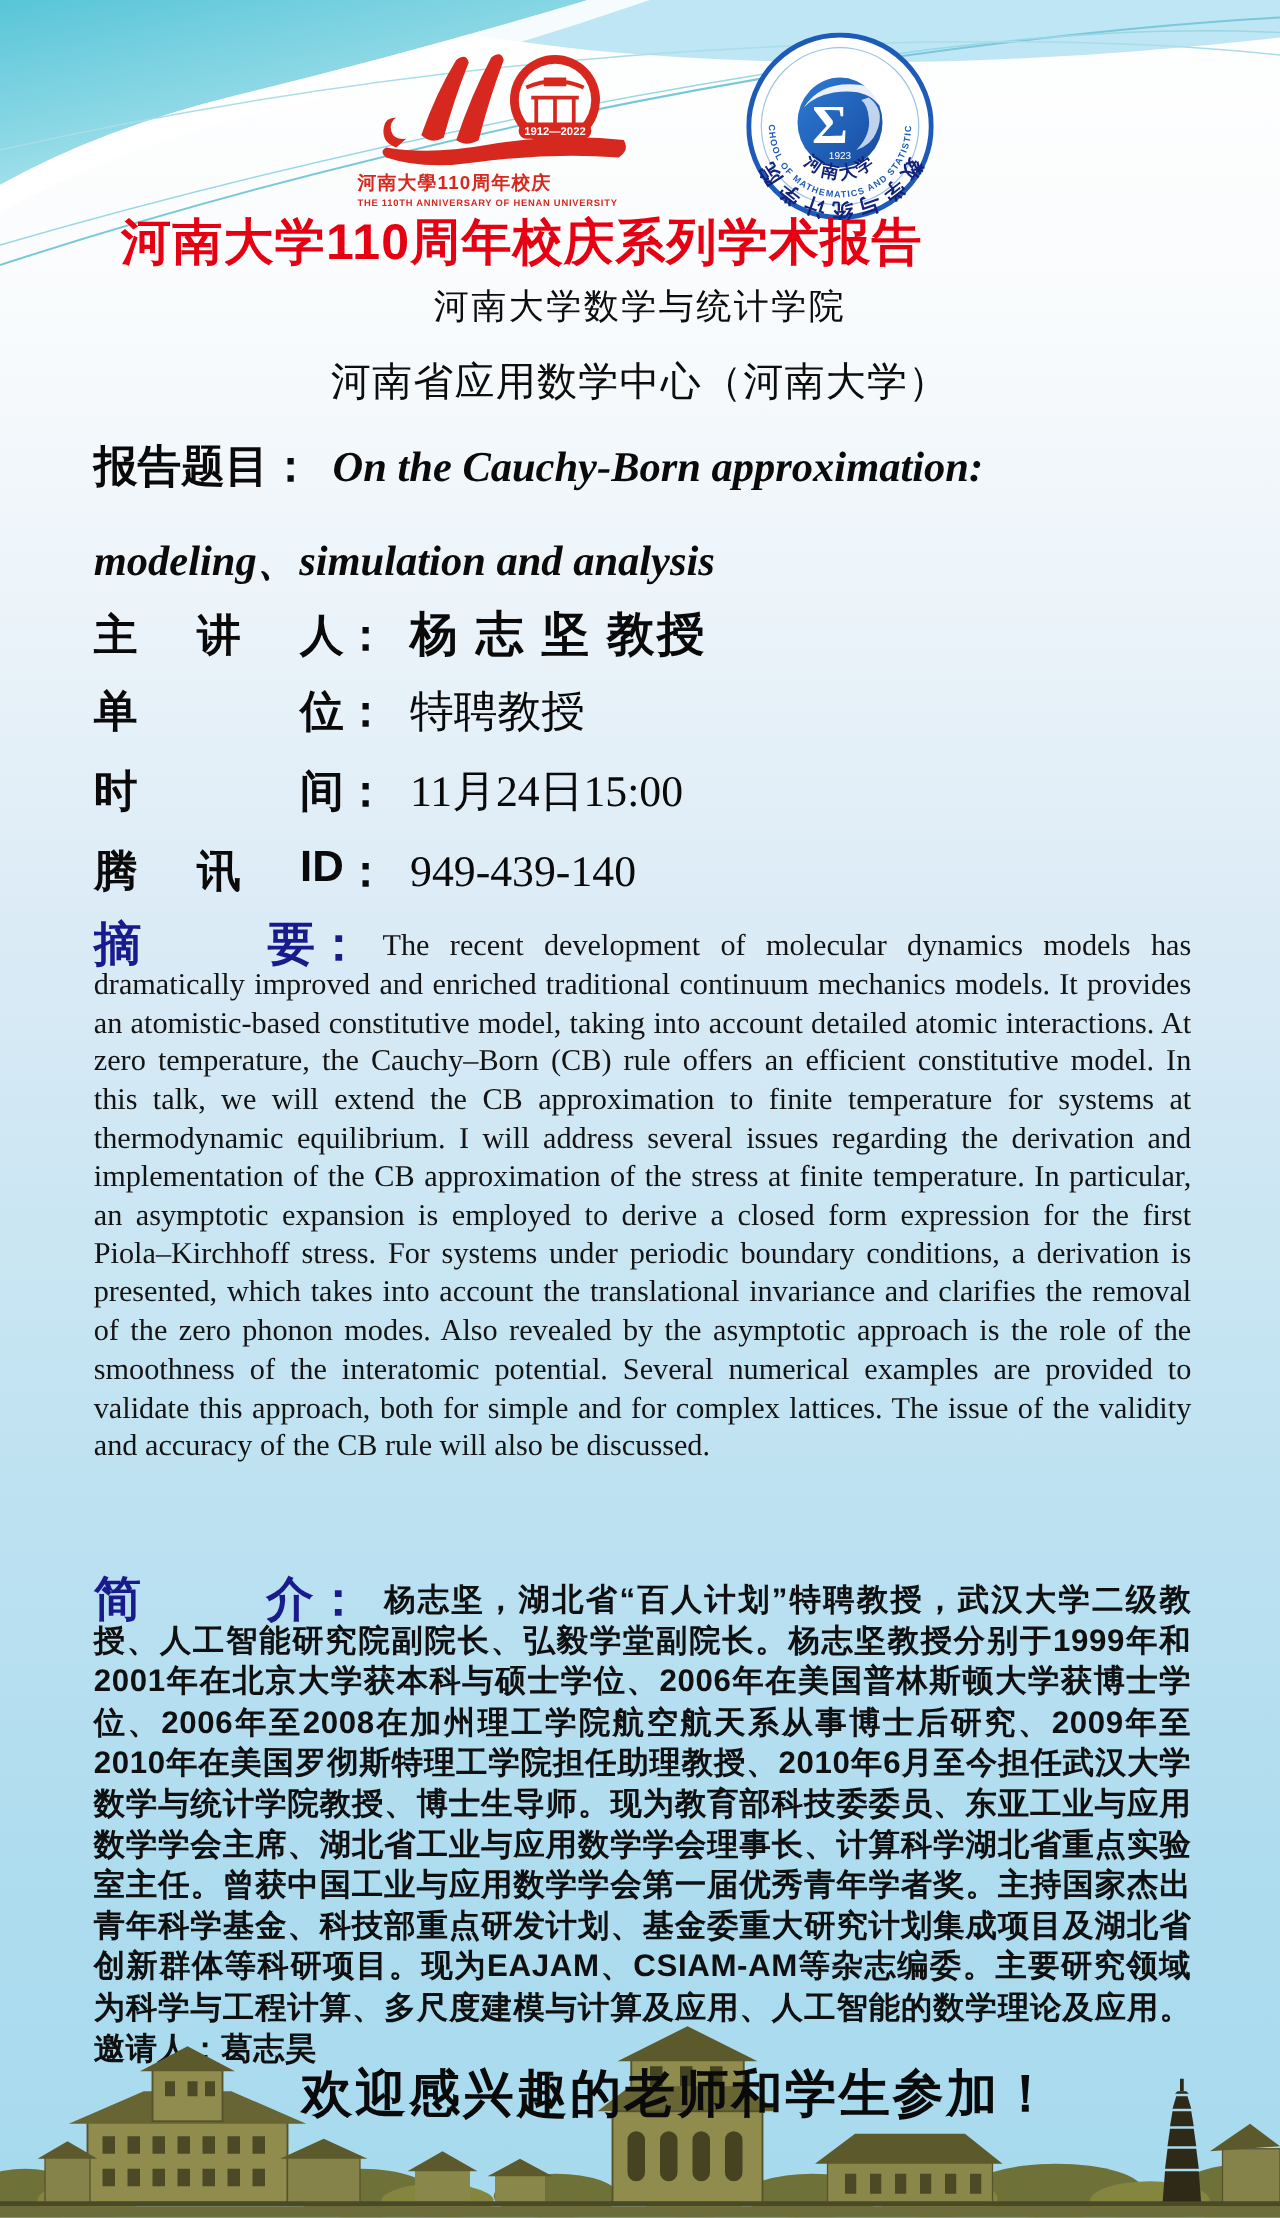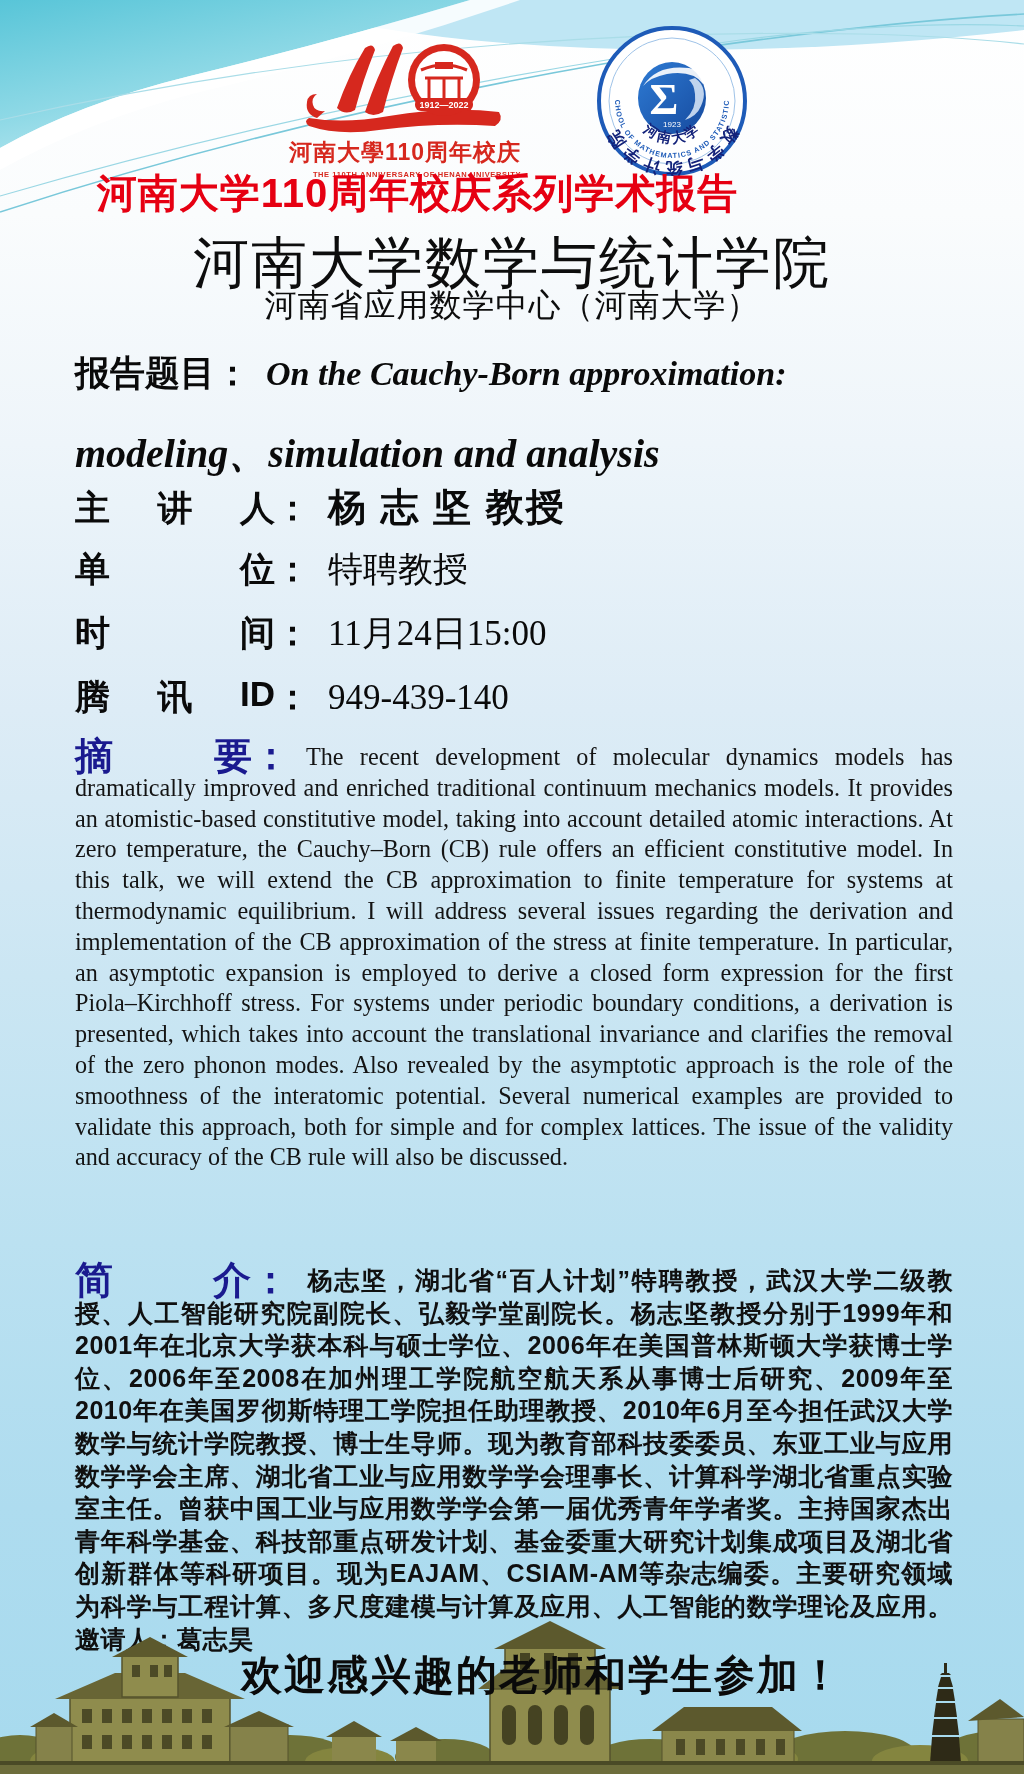--- a/index.html
+++ b/index.html
@@ -8,44 +8,44 @@
     width:1024px;height:1774px;
     margin:0 auto;
     overflow:hidden;
     background:linear-gradient(180deg,#ffffff 0%,#fafcfd 12%,#eef5fa 25%,#ddecf6 40%,#cbe6f3 55%,#bbe1f1 70%,#aedcef 85%,#a7daee 100%);
     font-family:"Liberation Sans", sans-serif;
     color:#111;
   }
   
   .header-waves{position:absolute;top:0;left:0;width:1024px;height:250px;}
   
-  .anniv-logo{position:absolute;left:286px;top:34px;width:235px;height:136px;text-align:right;}
+  .anniv-logo{position:absolute;left:286px;top:34px;width:235px;height:136px;text-align:left;}
   .anniv-art{display:block;margin:0 auto;}
-  .anniv-cn{color:#d6281e;font-weight:700;font-size:23px;letter-spacing:1px;margin-top:1px;}
+  .anniv-cn{color:#d6281e;font-weight:700;font-size:15px;letter-spacing:1px;margin-top:1px;}
   .anniv-en{color:#d6281e;font-size:7.5px;font-weight:700;letter-spacing:.6px;margin-top:2px;}
   .seal-logo{position:absolute;left:597px;top:26px;width:150px;height:150px;}
   
   .main-title{position:absolute;left:0;top:166px;width:835px;text-align:center;
     color:#e60012;font-size:40px;font-weight:800;letter-spacing:1px;}
   .org-line1{position:absolute;left:0;top:226px;width:1024px;text-align:center;
-    color:#0d0d0d;font-size:56px;font-weight:500;letter-spacing:2px;}
+    color:#0d0d0d;font-size:28px;font-weight:500;letter-spacing:2px;}
   .org-line2{position:absolute;left:0;top:284px;width:1024px;text-align:center;
     color:#0d0d0d;font-size:32px;font-weight:500;letter-spacing:1px;}
   
   .row{position:absolute;left:75px;display:flex;align-items:baseline;}
   .row-label{font-size:35px;font-weight:800;color:#0a0a0a;}
   .row-label-box{display:inline-flex;justify-content:space-between;width:200px;
     font-size:35px;font-weight:800;color:#0a0a0a;}
   .row-colon{font-size:35px;font-weight:800;color:#0a0a0a;}
   .val-serif{font-family:"Liberation Serif", serif;font-size:35px;color:#0a0a0a;margin-left:18px;}
   .val-bold{font-size:38px;font-weight:800;color:#0a0a0a;margin-left:18px;letter-spacing:2px;}
   .topic-en{font-family:"Liberation Serif", serif;font-style:italic;font-weight:700;
     font-size:34px;color:#0a0a0a;margin-left:16px;}
   .topic-en2{position:absolute;left:75px;top:426px;font-family:"Liberation Serif", serif;
-    font-style:italic;font-weight:700;font-size:40px;color:#0a0a0a;}
+    font-style:italic;font-weight:700;font-size:34px;color:#0a0a0a;}
   
   .para{position:absolute;left:75px;width:878px;text-align:justify;}
   .lead-label{display:inline-flex;justify-content:space-between;width:215px;
     margin-right:16px;font-size:38px;font-weight:800;color:#1a1a8f;
     font-family:"Liberation Sans", sans-serif;vertical-align:-4px;}
   #abstract-para{top:741px;font-family:"Liberation Serif", serif;
     font-size:24.2px;line-height:30.8px;color:#141414;}
   #bio-para{top:1264px;font-size:25px;line-height:32.6px;font-weight:600;color:#101010;letter-spacing:.5px;}
   
   .welcome{position:absolute;left:30px;top:1648px;width:1024px;text-align:center;

